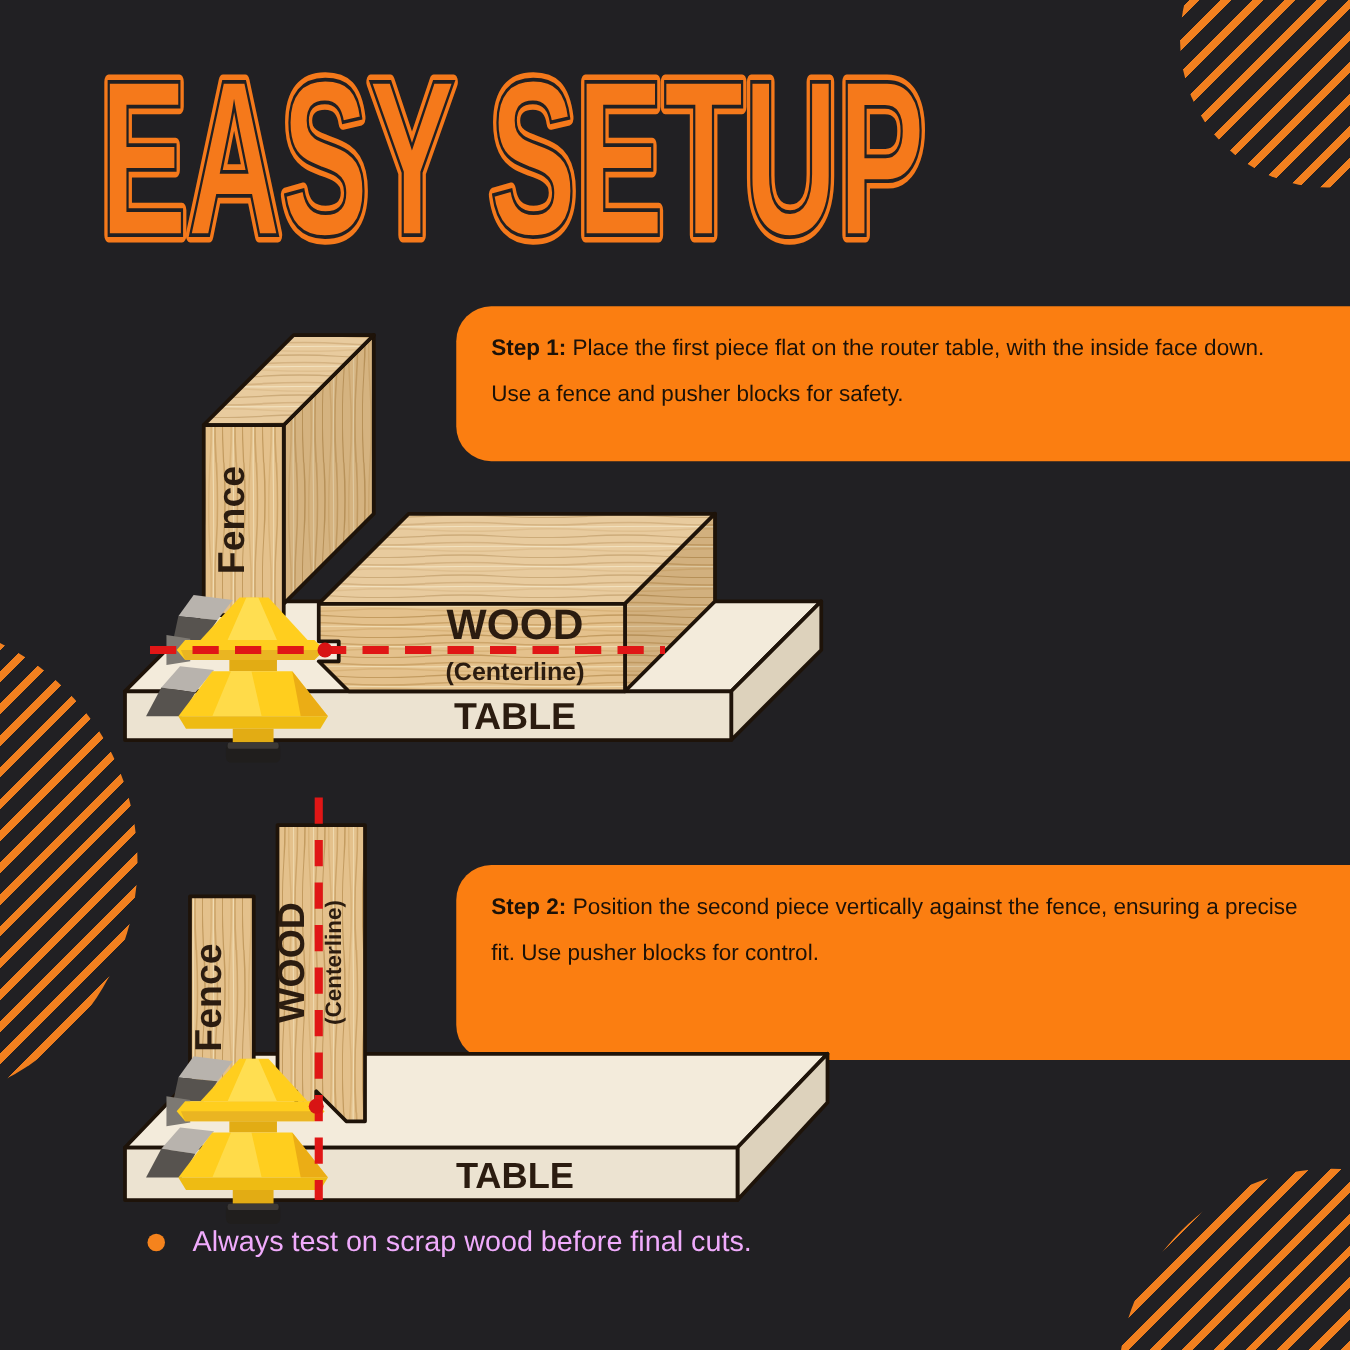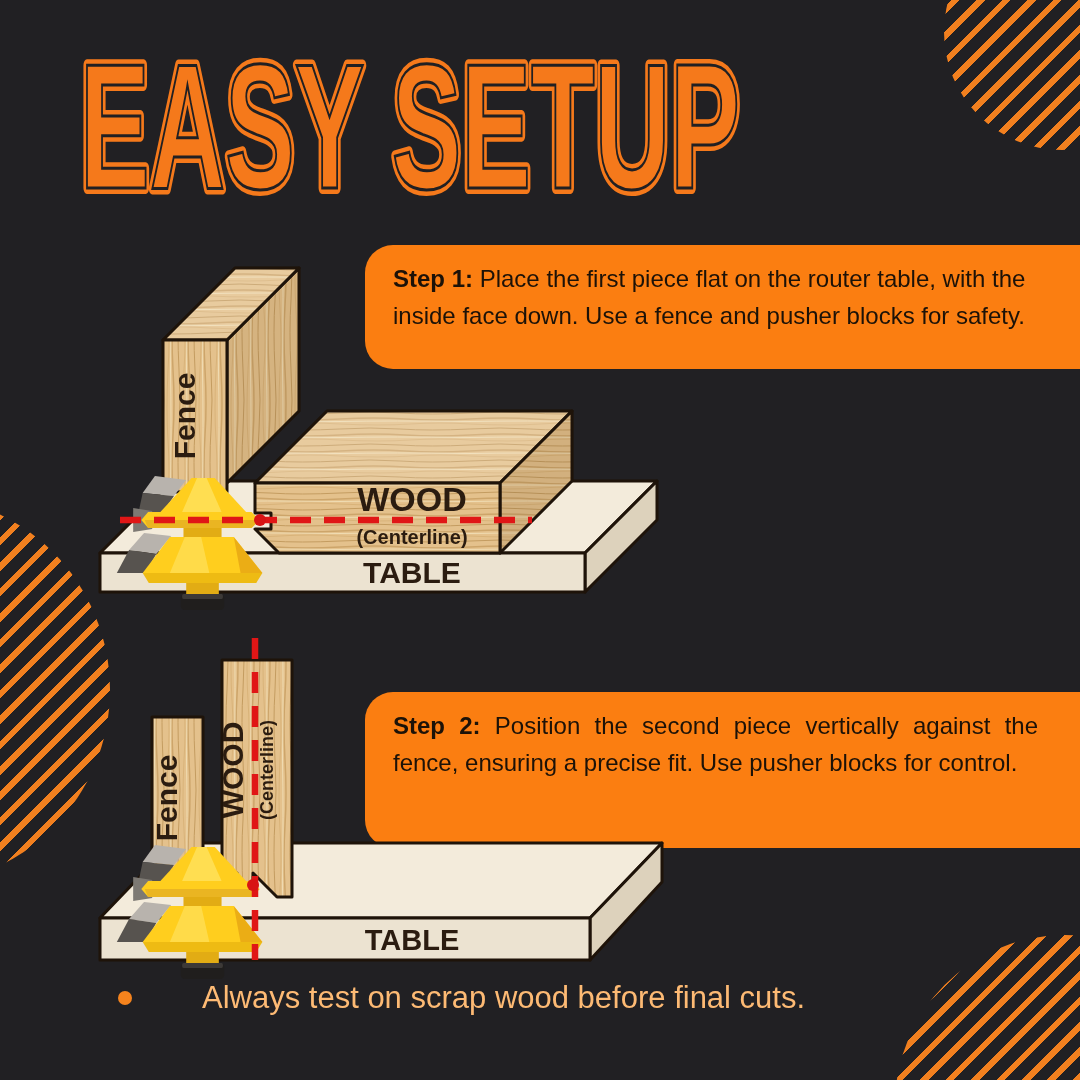--- a/index.html
+++ b/index.html
@@ -21,37 +21,37 @@
   .title{position:absolute;left:76px;top:48px;width:690px;height:160px;}
   .title text{font-family:"Liberation Sans",sans-serif;font-weight:bold;font-size:178px;}
   .t-base{fill:#f5791b;stroke:#f5791b;stroke-width:12;paint-order:stroke;stroke-linejoin:round;}
   .t-inline{fill:none;stroke:#212023;stroke-width:3;}
 
   
   .step-box{
     position:absolute;left:365px;right:0;
     background:#fb7e11;border-radius:28px 0 0 28px;
     padding:15px 42px 15px 28px;box-sizing:border-box;
-    color:#1c1208;font-size:24px;line-height:37px;
+    color:#1c1208;font-size:18px;line-height:37px;
   }
   .step-1{top:245px;height:124px;}
   .step-2{top:692px;height:156px;text-align:justify;}
   .step-label{font-weight:bold;}
 
   
   .diagram{position:absolute;}
   .d1{left:80px;top:240px;}
   .d2{left:80px;top:630px;}
   svg text{font-family:"Liberation Sans",sans-serif;}
   .lbl{fill:#2b1c10;font-weight:bold;}
 
   
   .footnote{position:absolute;left:118px;top:980px;display:flex;align-items:center;gap:22px;}
   .footnote .dot{width:14px;height:14px;border-radius:50%;background:#f5831d;}
-  .footnote .txt{color:#fdba74;font-size:31px;margin-left:48px;}
+  .footnote .txt{color:#f0abfc;font-size:23px;}
 </style>
 </head>
 <body>
 
 <div id="canvas">
 
   <div class="stripe-circle c-tr"></div>
   <div class="stripe-circle c-ml"></div>
   <div class="stripe-circle c-br"></div>
 

